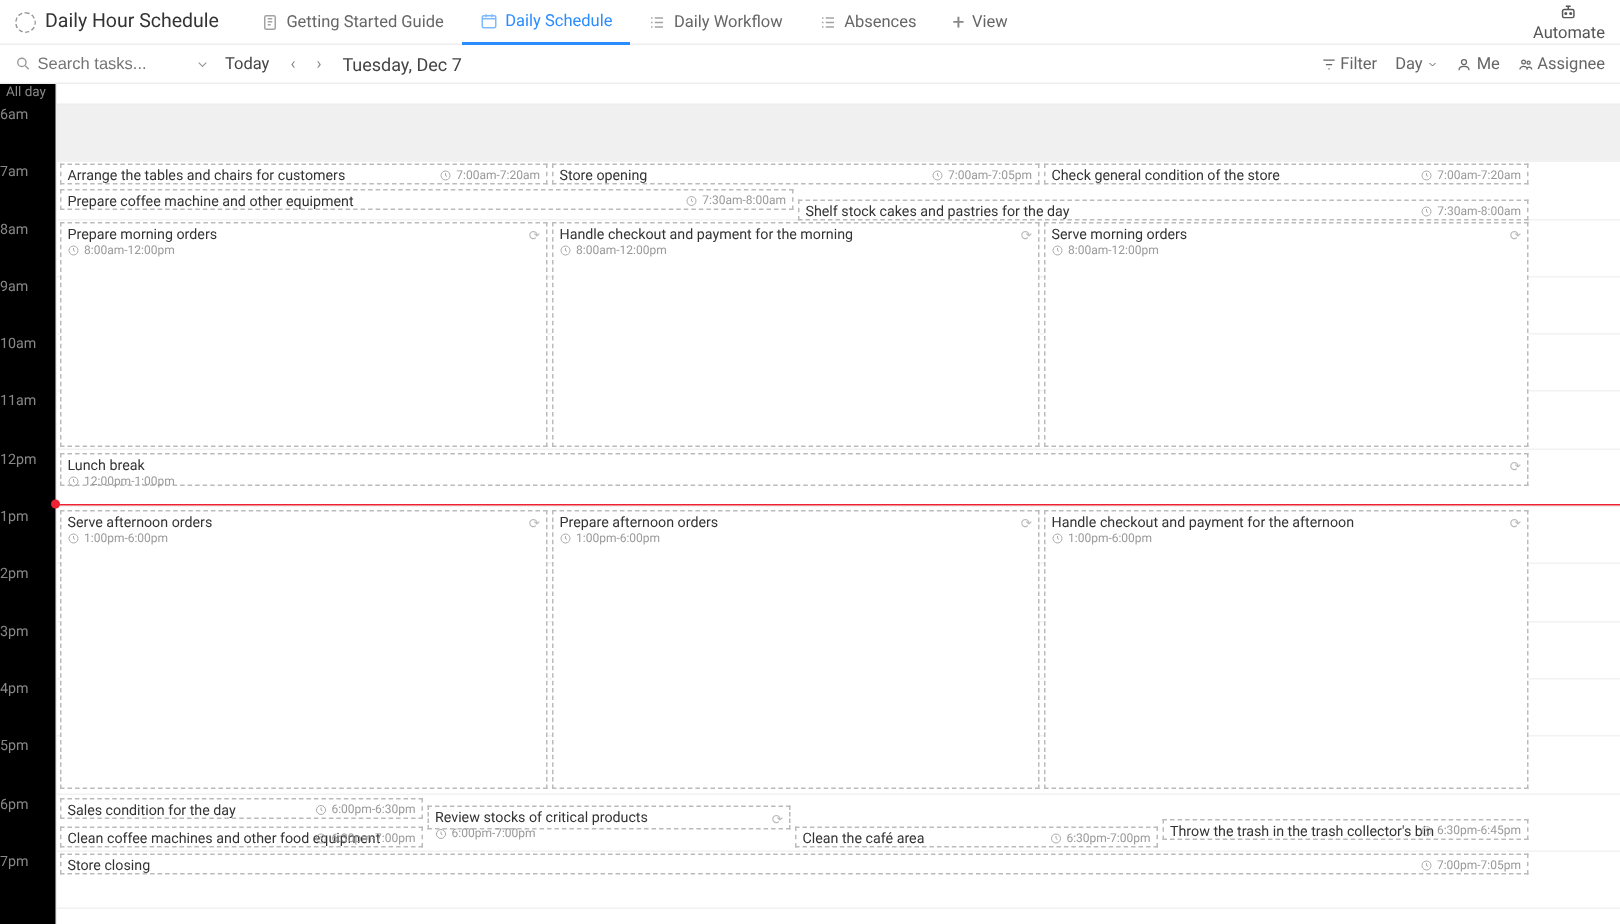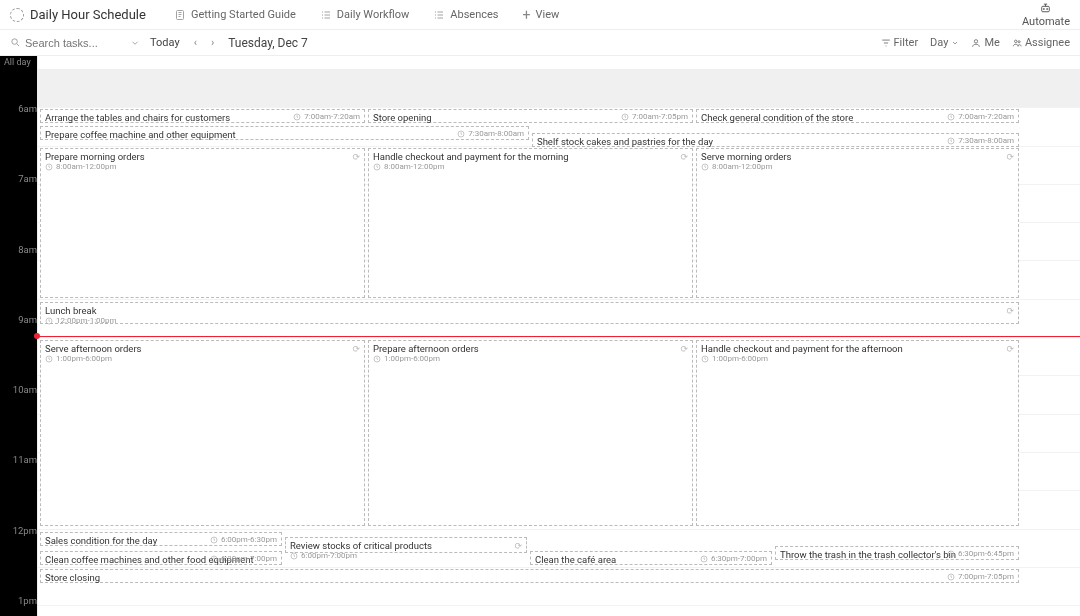--- a/index.html
+++ b/index.html
@@ -18,21 +18,21 @@
   .search input { border:none; outline:none; font-size:11px; color:#999; width:90px;}
   .chev { width:10px; height:10px; color:#999;}
   .nav-arrows { display:flex; gap:6px; align-items:center;}
   .arrow { color:#888; padding:2px 4px; cursor:pointer;}
   .datelabel { color:#444; font-size:12px;}
   .right-controls { display:flex; align-items:center; gap:12px;}
   .ctrl { display:flex; align-items:center; gap:3px; color:#666; cursor:pointer;}
   .calendar-wrap { display:flex; height:560px; position:relative;}
   .timecol { width:38px; border-right:1px solid #eee; background:#000000;}
   .allday { height:14px; font-size:9px; color:#888; padding:1px 4px;}
-  .hourlabel { height:38.3px; font-size:9.5px; color:#888; text-align:right; padding-top:1px;margin-top:32px;}
+  .hourlabel { height:38.3px; font-size:9.5px; color:#888; text-align:left; padding-top:1px;}
   .grid { flex:1; position:relative;}
   .grid .hourrow { height:38.3px; border-bottom:1px solid #f2f2f2; }
   .grid .hourrow.shade { background:#f0f0f0;}
   .nowline { position:absolute; left:0; right:0; top:280px; height:1px; background:#e23; z-index:5;}
   .nowline::before{content:'';position:absolute;left:-4px;top:-3px;width:6px;height:6px;border-radius:50%;background:#e23;}
   .evt { position:absolute; border:1px dashed #bbb; background:#fff; padding:2px 4px; font-size:9px; color:#555;}
   .evt .title { font-size:9.5px; color:#333;}
   .evt .time { font-size:8px; color:#999; display:flex; gap:3px; align-items:center;}
   .evt .corner { position:absolute; right:4px; top:3px; font-size:9px; color:#bbb;}
   .evt .timecorner { position:absolute; right:4px; top:2px; font-size:8px; color:#999; display:flex; gap:3px; align-items:center;}
@@ -45,20 +45,27 @@
 <div class="topbar">
   <div class="app-icon"></div>
   <div class="app-title">Daily Hour Schedule</div>
   <div class="tabs">
     <div class="tab">
       <svg class="ticon" viewBox="0 0 24 24" fill="none" stroke="currentColor" stroke-width="2">
           <rect x="5" y="3" width="14" height="18" rx="2"></rect>
           <path d="M9 7h6M9 11h6M9 15h4"></path>
         </svg>
       <span>Getting Started Guide</span>
+    </div>
+    <div class="tab active">
+      <svg class="ticon" viewBox="0 0 24 24" fill="none" stroke="currentColor" stroke-width="2">
+          <rect x="3" y="5" width="18" height="16" rx="2"></rect>
+          <path d="M3 9h18M8 3v4M16 3v4"></path>
+        </svg>
+      <span>Daily Schedule</span>
     </div>
     <div class="tab">
       <svg class="ticon" viewBox="0 0 24 24" fill="none" stroke="currentColor" stroke-width="2">
           <path d="M4 6h2M4 12h2M4 18h2M9 6h11M9 12h11M9 18h11"></path>
         </svg>
       <span>Daily Workflow</span>
     </div>
     <div class="tab">
       <svg class="ticon" viewBox="0 0 24 24" fill="none" stroke="currentColor" stroke-width="2">
           <path d="M4 6h2M4 12h2M4 18h2M9 6h11M9 12h11M9 18h11"></path>

